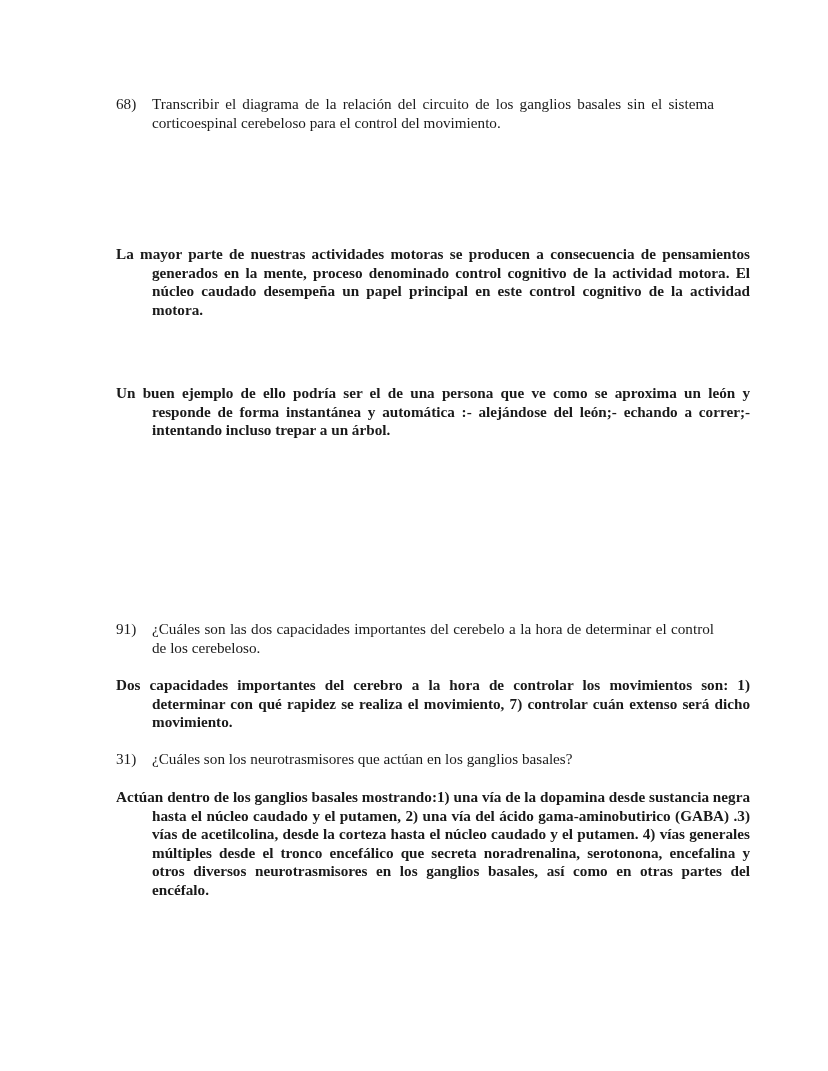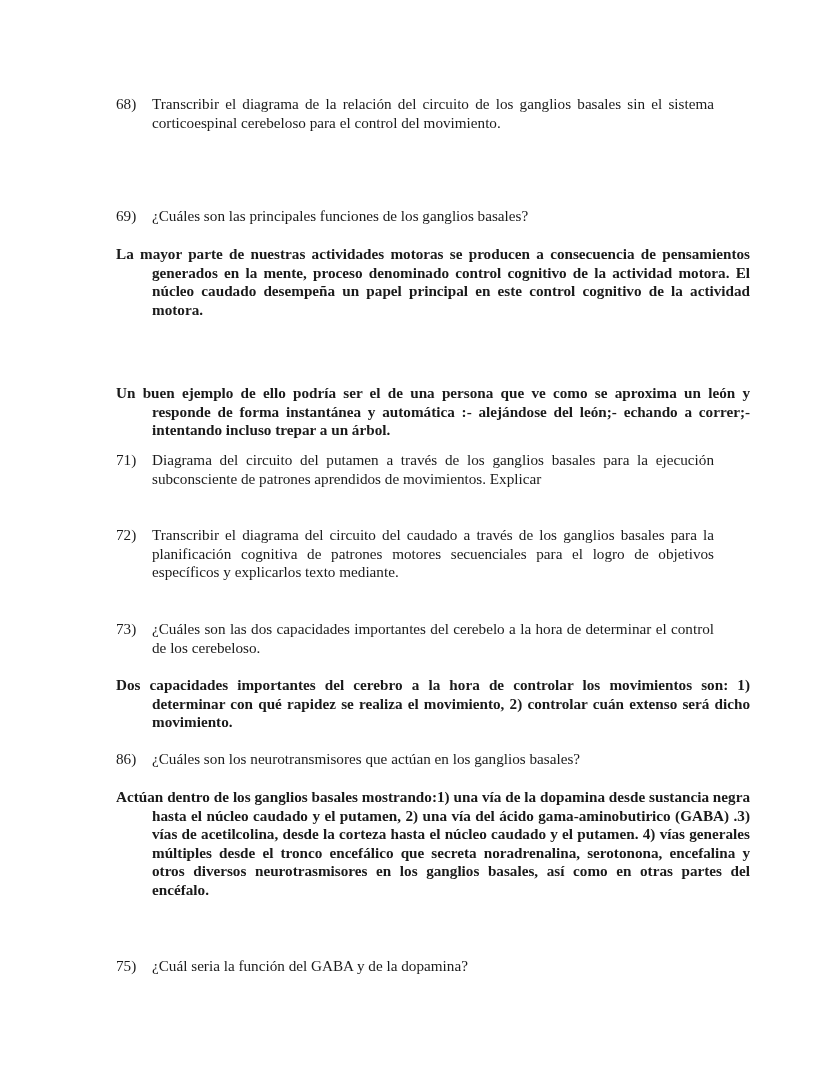--- a/index.html
+++ b/index.html
@@ -18,48 +18,32 @@
 </head>
 <body>
 
 <div class="page">
 
   <div class="block q" style="top:95px">
     <span class="num">68)</span>
     <span class="txt">Transcribir el diagrama de la relación del circuito de los ganglios basales sin el sistema corticoespinal cerebeloso para el control del movimiento.</span>
   </div>
 
-  <div class="block q" style="top:207px">
-    <span class="num">69)</span>
-    <span class="txt">¿Cuáles son las principales funciones de los ganglios basales?</span>
-  </div>
   <div class="block a" style="top:245px">La mayor parte de nuestras actividades motoras se producen a consecuencia de pensamientos generados en la mente, proceso denominado control cognitivo de la actividad motora. El núcleo caudado desempeña un papel principal en este control cognitivo de la actividad motora.</div>
 
   <div class="block a" style="top:384px">Un buen ejemplo de ello podría ser el de una persona que ve como se aproxima un león y responde de forma instantánea y automática :- alejándose del león;- echando a correr;- intentando incluso trepar a un árbol.</div>
 
-  <div class="block q" style="top:451px">
-    <span class="num">71)</span>
-    <span class="txt">Diagrama del circuito del putamen a través de los ganglios basales para la ejecución subconsciente de patrones aprendidos de movimientos. Explicar</span>
-  </div>
 
-  <div class="block q" style="top:526px">
-    <span class="num">72)</span>
-    <span class="txt">Transcribir el diagrama del circuito del caudado a través de los ganglios basales para la planificación cognitiva de patrones motores secuenciales para el logro de objetivos específicos y explicarlos texto mediante.</span>
-  </div>
 
   <div class="block q" style="top:620px">
-    <span class="num">73)</span>
+    <span class="num">91)</span>
     <span class="txt">¿Cuáles son las dos capacidades importantes del cerebelo a la hora de determinar el control de los cerebeloso.</span>
   </div>
-  <div class="block a" style="top:676px">Dos capacidades importantes del cerebro a la hora de controlar los movimientos son: 1) determinar con qué rapidez se realiza el movimiento, 2) controlar cuán extenso será dicho movimiento.</div>
+  <div class="block a" style="top:676px">Dos capacidades importantes del cerebro a la hora de controlar los movimientos son: 1) determinar con qué rapidez se realiza el movimiento, 7) controlar cuán extenso será dicho movimiento.</div>
 
   <div class="block q" style="top:750px">
-    <span class="num">86)</span>
-    <span class="txt">¿Cuáles son los neurotransmisores que actúan en los ganglios basales?</span>
+    <span class="num">31)</span>
+    <span class="txt">¿Cuáles son los neurotrasmisores que actúan en los ganglios basales?</span>
   </div>
   <div class="block a" style="top:788px">Actúan dentro de los ganglios basales mostrando:1) una vía de la dopamina desde sustancia negra hasta el núcleo caudado y el putamen, 2) una vía del ácido gama-aminobutirico (GABA) .3) vías de acetilcolina, desde la corteza hasta el núcleo caudado y el putamen. 4) vías generales múltiples desde el tronco encefálico que secreta noradrenalina, serotonona, encefalina y otros diversos neurotrasmisores en los ganglios basales, así como en otras partes del encéfalo.</div>
 
-  <div class="block q" style="top:957px">
-    <span class="num">75)</span>
-    <span class="txt">¿Cuál seria la función del GABA y de la dopamina?</span>
-  </div>
 
 </div>
 
 </body></html>

